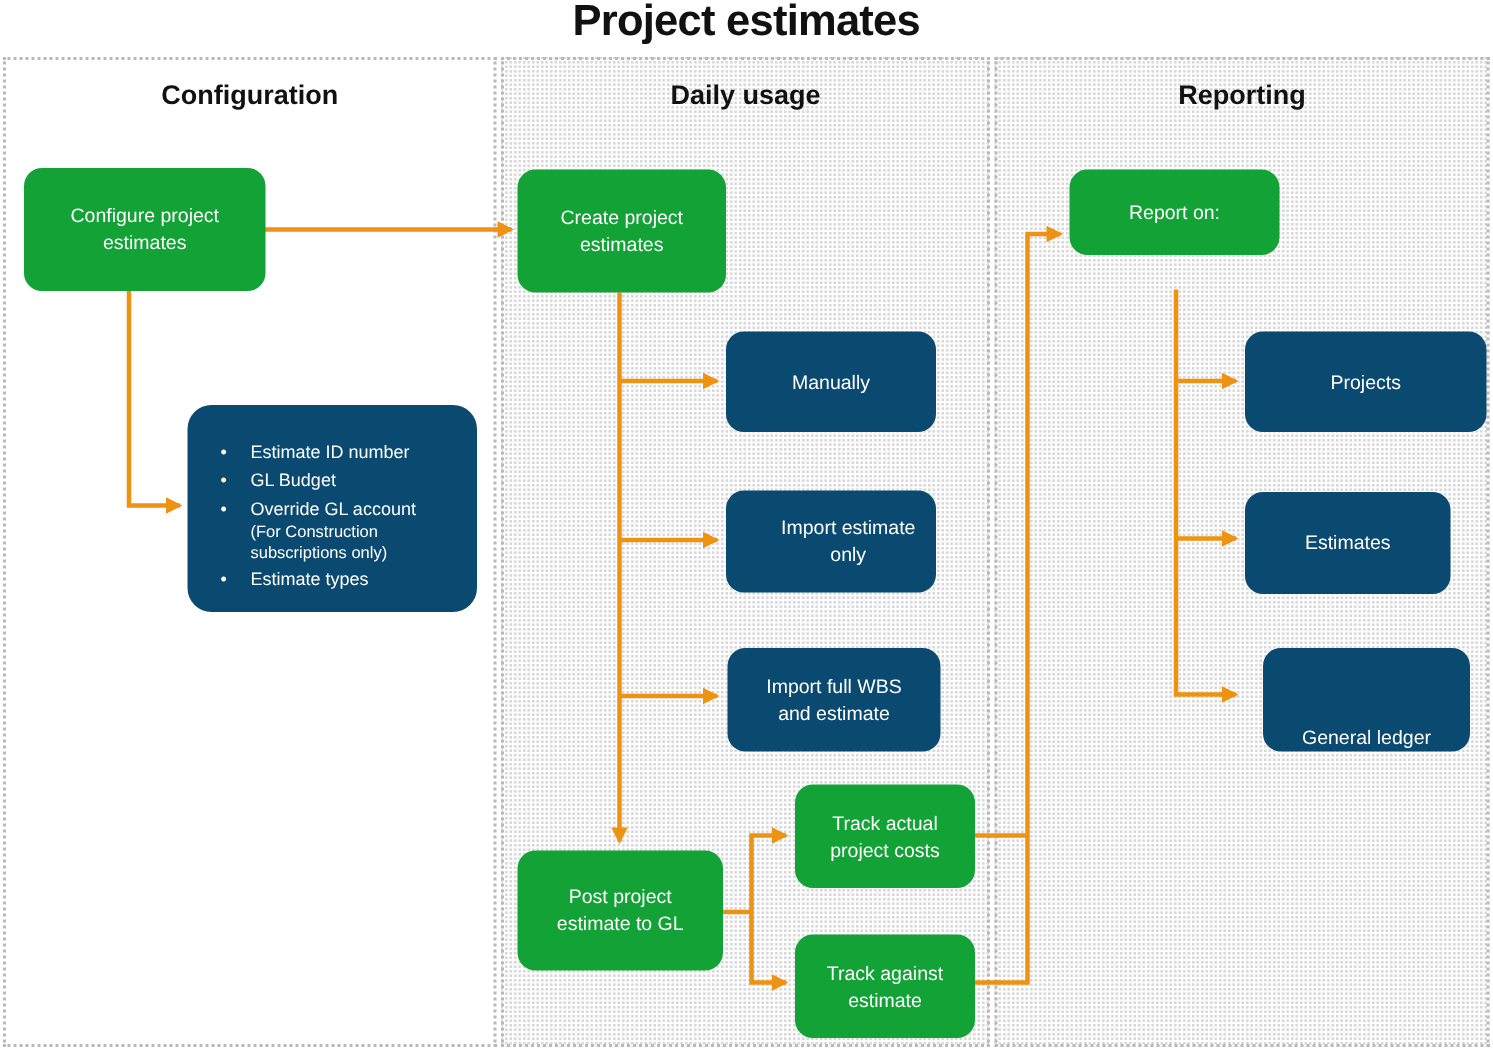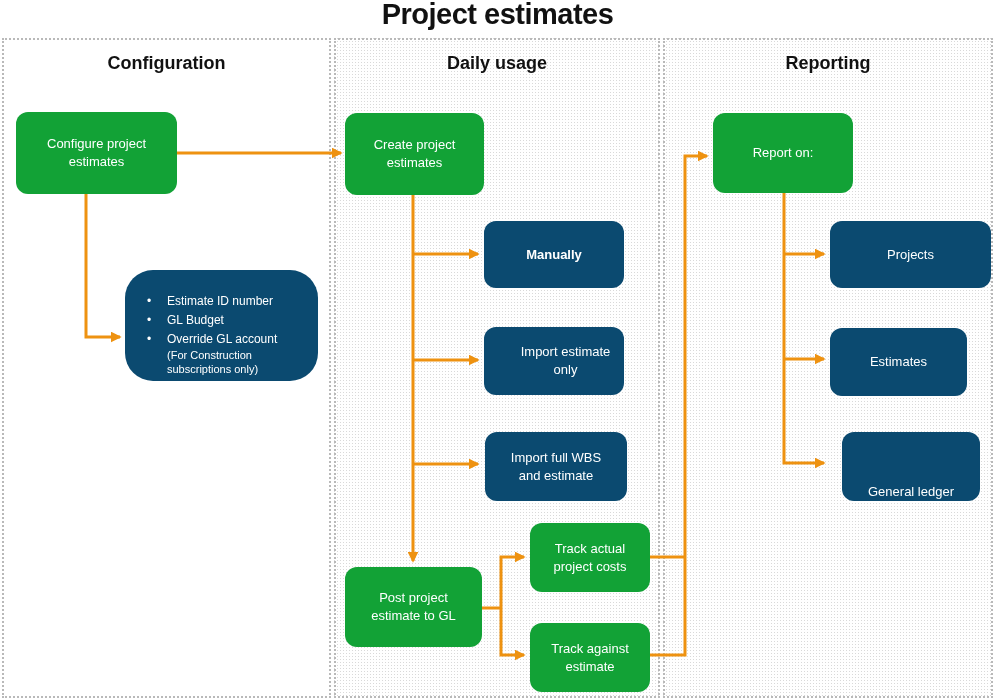--- a/index.html
+++ b/index.html
@@ -34,30 +34,30 @@
   .node{
     position:absolute;box-sizing:border-box;border-radius:12px;color:var(--node-text);
     display:flex;align-items:center;justify-content:center;text-align:center;
     font-size:13px;line-height:1.35;
   }
   .node .node-label{white-space:pre-line;}
   .node.green{background:var(--green);}
   .node.navy{background:var(--navy);}
 
   #node-configure{left:16px;top:112px;width:161px;height:82px;}
-  #node-details{left:125px;top:270px;width:193px;height:111px;border-radius:28px;
+  #node-details{left:125px;top:270px;width:193px;height:138px;border-radius:16px;
     display:block;text-align:left;}
   #node-create{left:345px;top:113px;width:139px;height:82px;}
-  #node-manually{left:484px;top:221px;width:140px;height:67px;font-weight:bold;}
+  #node-manually{left:484px;top:221px;width:140px;height:67px;}
   #node-import-estimate{left:484px;top:327px;width:140px;height:68px;padding-left:23px;}
   #node-import-wbs{left:485px;top:432px;width:142px;height:69px;}
   #node-post{left:345px;top:567px;width:137px;height:80px;}
   #node-track-actual{left:530px;top:523px;width:120px;height:69px;}
   #node-track-against{left:530px;top:623px;width:120px;height:69px;}
-  #node-report-on{left:713px;top:113px;width:140px;height:80px;}
+  #node-report-on{left:713px;top:113px;width:140px;height:57px;}
   #node-projects{left:830px;top:221px;width:161px;height:67px;}
   #node-estimates{left:830px;top:328px;width:137px;height:68px;}
   #node-general-ledger{left:842px;top:432px;width:138px;height:69px;align-items:flex-end;}
 
   .bullet-list{list-style:none;margin:0;padding:24px 10px 0 18px;font-size:12px;line-height:1.33;}
   .bullet-list li{position:relative;padding-left:24px;margin-bottom:3px;}
   .bullet-list li::before{content:"\2022";position:absolute;left:4px;top:0;}
   .bullet-note{font-size:11px;line-height:1.3;white-space:pre-line;}
 
   svg.connectors{position:absolute;left:0;top:0;pointer-events:none;}

